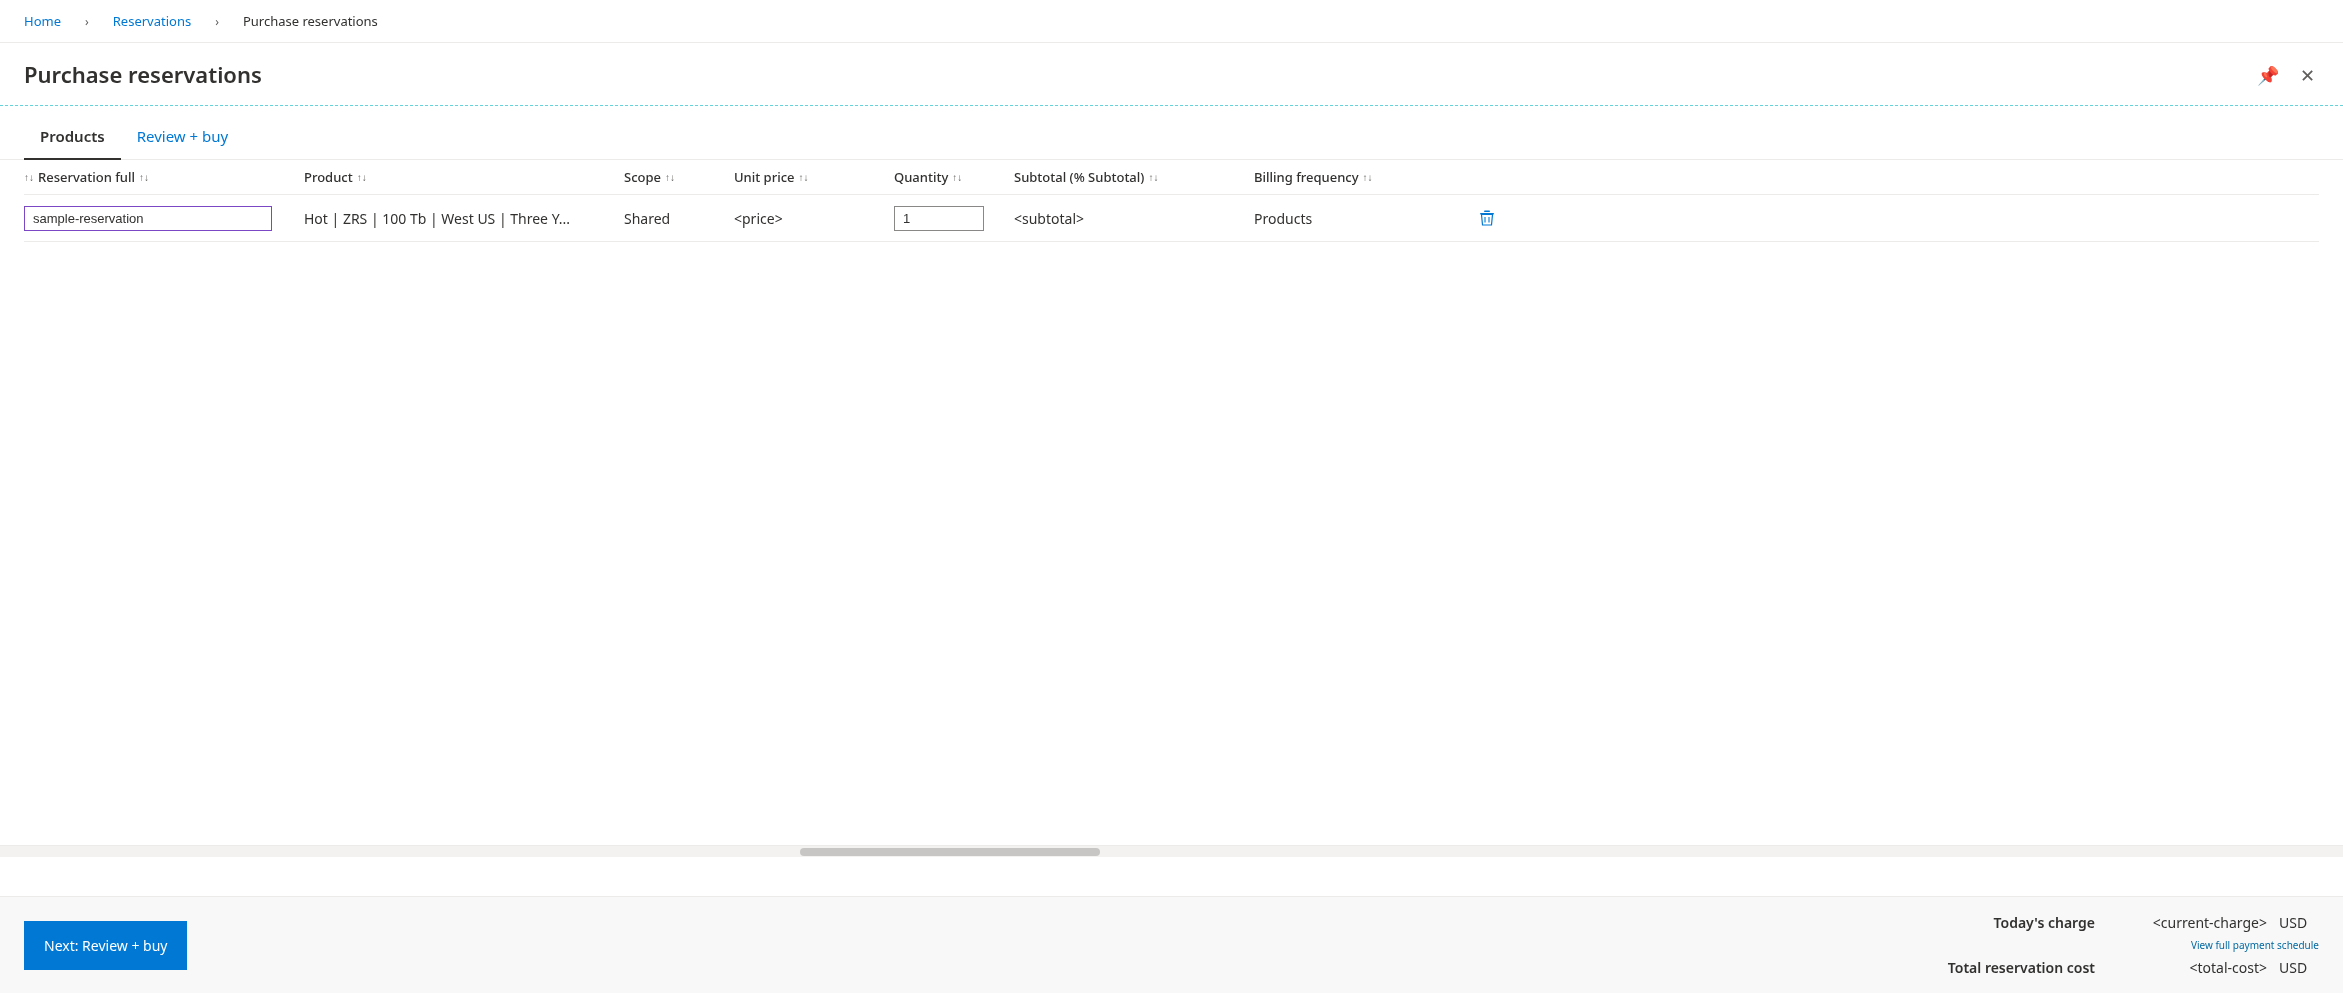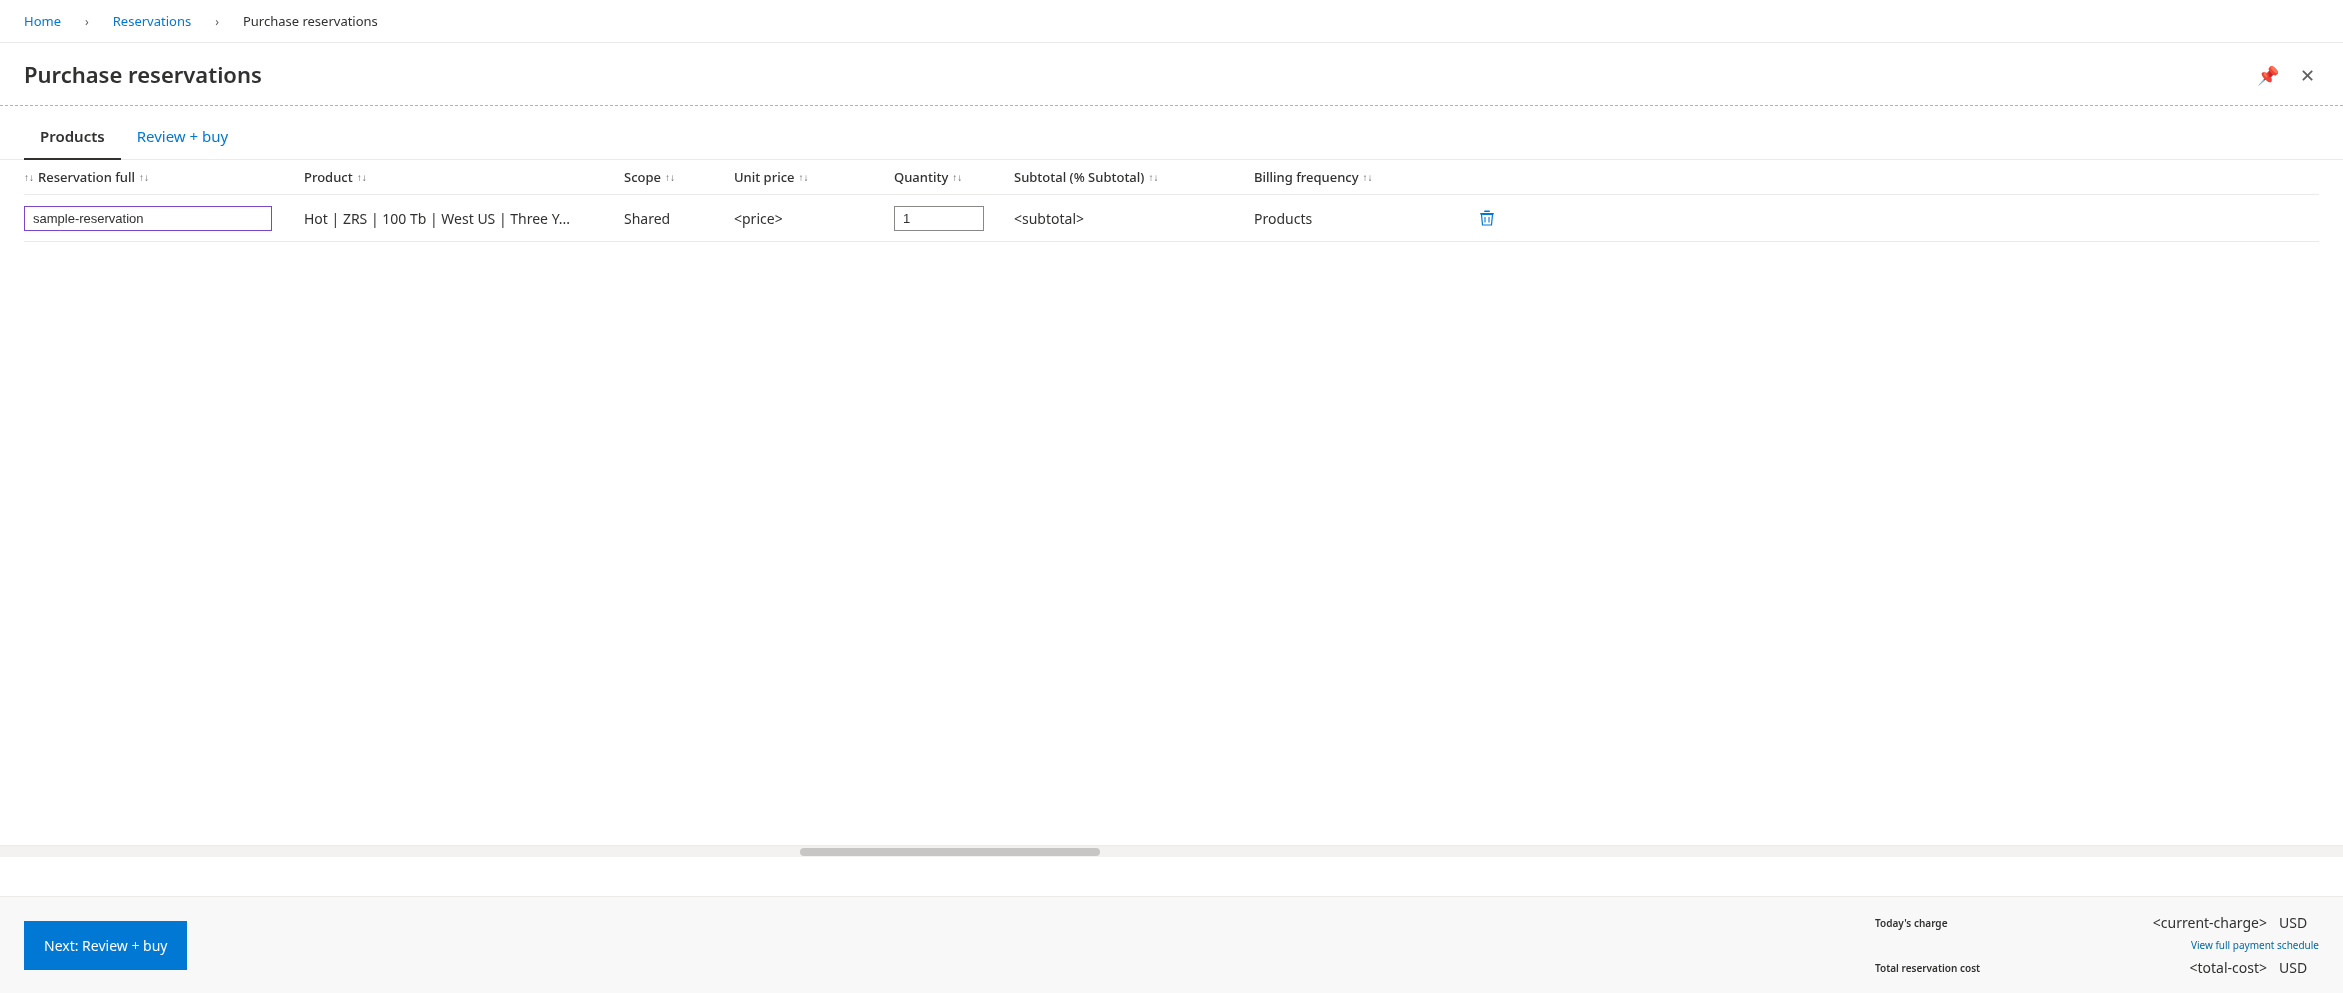--- a/index.html
+++ b/index.html
@@ -227,24 +227,24 @@
       align-items: flex-end;
       gap: 6px;
     }
     .cost-row {
       display: flex;
       align-items: center;
       gap: 12px;
     }
     .cost-label {
       font-weight: 600;
-      font-size: 10px;
+      font-size: 14px;
       color: #323130;
       min-width: 220px;
-      text-align: left;
+      text-align: right;
     }
     .cost-value {
       font-size: 14px;
       color: #323130;
       min-width: 160px;
       text-align: right;
     }
     .cost-currency {
       font-size: 14px;
       font-weight: 400;

